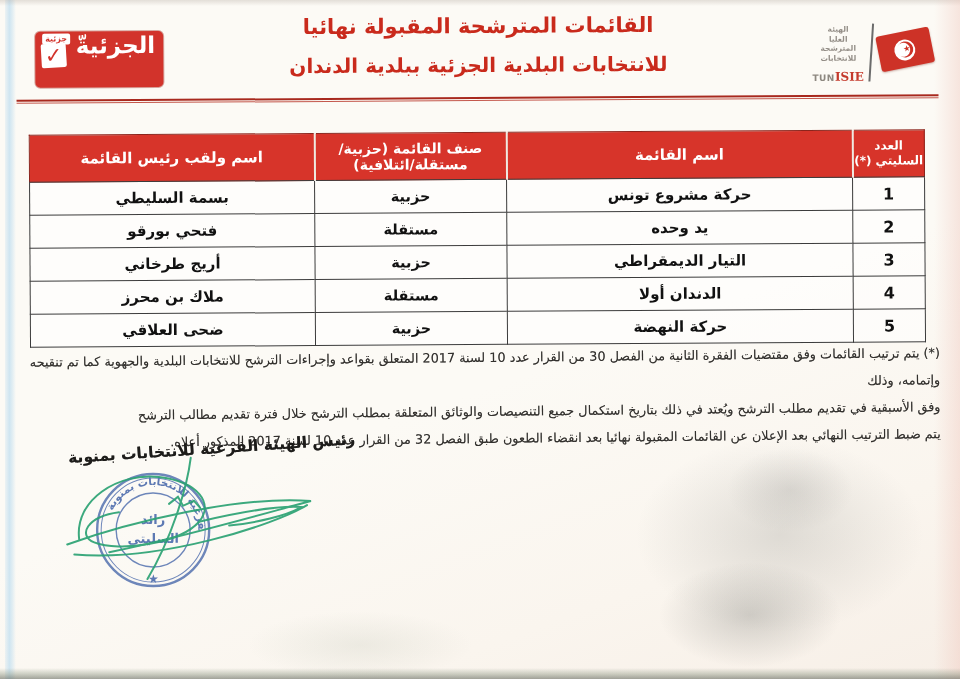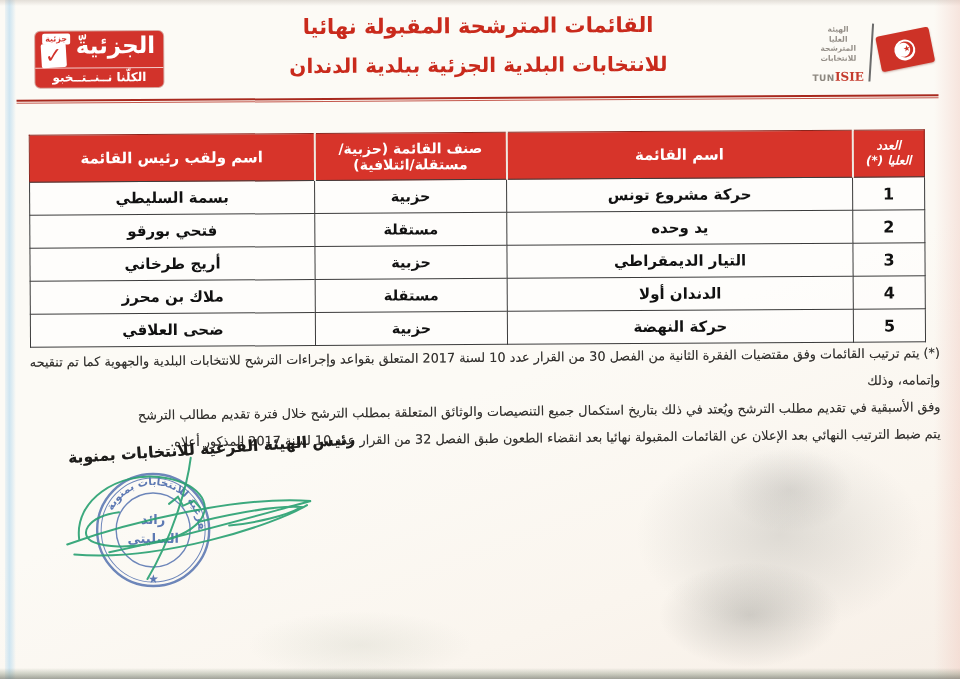--- a/index.html
+++ b/index.html
@@ -93,21 +93,21 @@
   table.lists col.c-rank{width:72px;}
   table.lists col.c-name{width:346px;}
   table.lists col.c-type{width:192px;}
   table.lists col.c-head{width:285px;}
   table.lists th,table.lists td{border:1.5px solid #3c3c3c;text-align:center;padding:0;}
   table.lists thead th{
     background:#d7342a;color:#fff;height:46px;font-size:15px;font-weight:bold;
     border-left:2px solid #efe9e1;border-right:2px solid #efe9e1;
     border-top:1.5px solid #8c241c;border-bottom:1.5px solid #3c3c3c;
   }
-  table.lists thead th:first-child{border-right:1.5px solid #8c241c;font-style:italic;}
+  table.lists thead th:first-child{border-right:1.5px solid #8c241c;}
   table.lists thead th:last-child{border-left:1.5px solid #8c241c;}
   table.lists thead th.rank{font-size:12px;line-height:15px;}
   table.lists thead th.type{font-size:14px;}
   table.lists tbody td{height:32px;font-size:15px;font-weight:bold;color:#111;background:rgba(255,255,255,.55);}
   table.lists tbody td.rank{font-size:16px;}
   table.lists tbody td.type{font-size:14.5px;}
 
   
   .footnote{
     position:absolute;right:20px;top:344px;width:922px;direction:rtl;text-align:right;
@@ -138,21 +138,20 @@
   <div class="smudge s4"></div>
 
   <div class="doc">
 
     <div class="logo-baladi">
       <span class="badge">جزئية</span>
       <span class="checkbox">
           <span>✓</span>
         </span>
       <span class="name">الجزئيةّ</span>
-      <span class="slogan">الكلّنا نــنــتــخبو</span>
     </div>
 
     <div class="title-block">
       <div class="t1">القائمات المترشحة المقبولة نهائيا</div>
       <div class="t2">للانتخابات البلدية الجزئية ببلدية الدندان</div>
     </div>
 
     <div class="logo-isie">
       <div class="isie-text">
         <div class="l">الهيئة</div>
@@ -181,21 +180,21 @@
       <colgroup>
           <col class="c-rank">
           <col class="c-name">
           <col class="c-type">
           <col class="c-head">
         </colgroup>
       <thead>
         <tr>
           <th class="rank">
             <div>العدد</div>
-            <div>العليا (*)</div>
+            <div>السليتي (*)</div>
           </th>
           <th>اسم القائمة</th>
           <th class="type">صنف القائمة (حزبية/مستقلة/ائتلافية)</th>
           <th>اسم ولقب رئيس القائمة</th>
         </tr>
       </thead>
       <tbody>
         <tr>
           <td class="rank">1</td>
           <td>حركة مشروع تونس</td>

